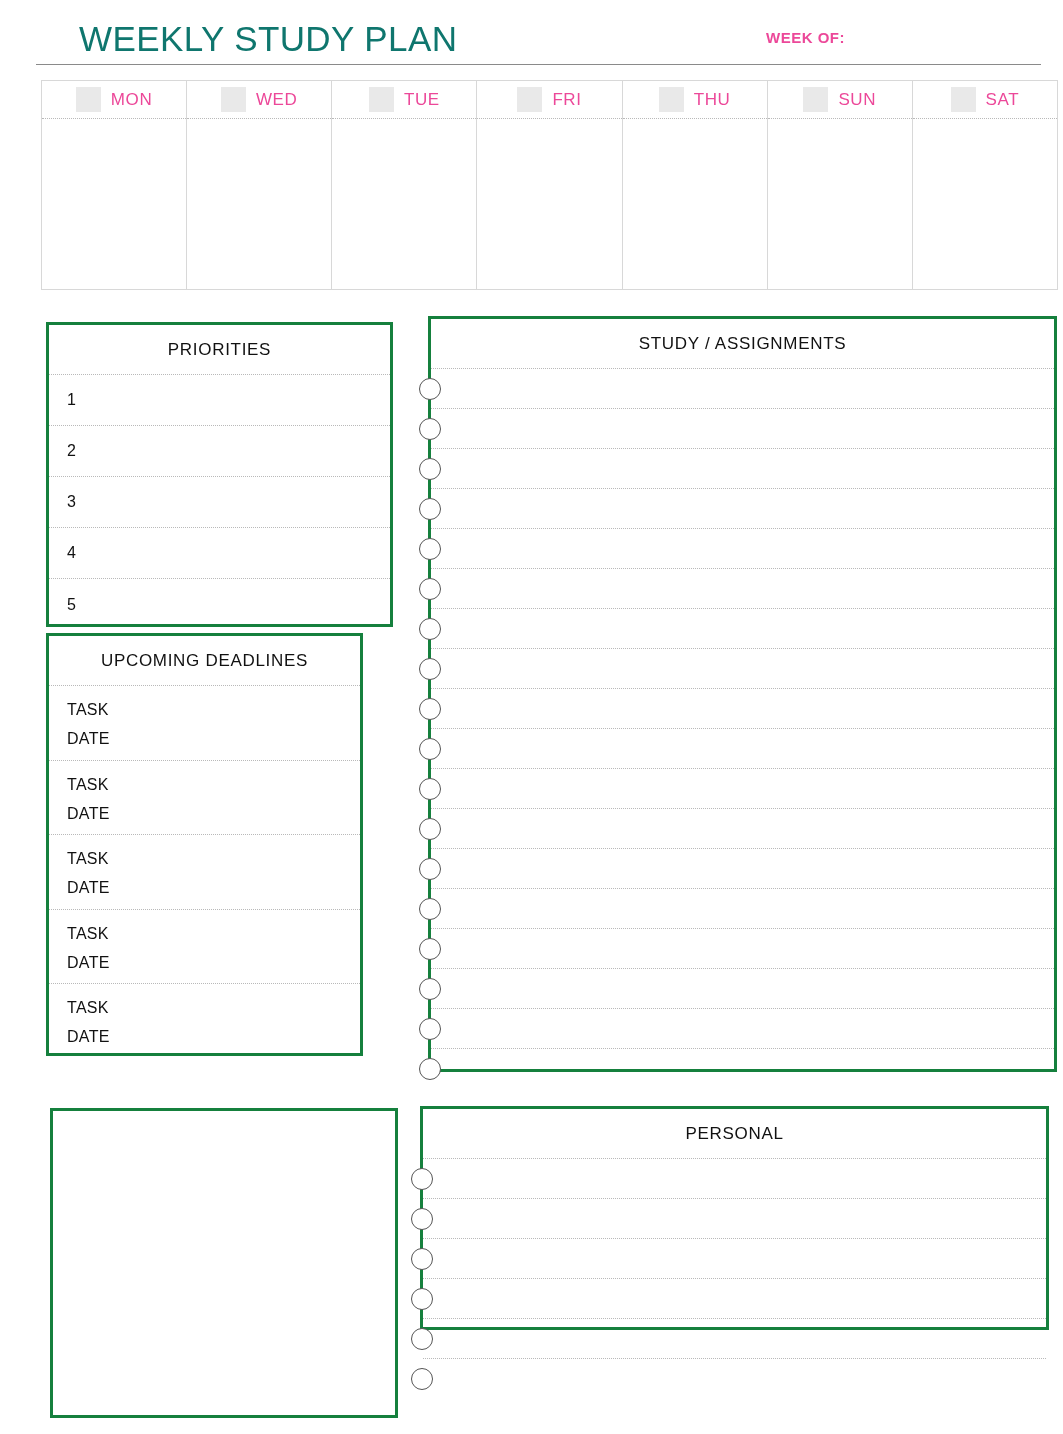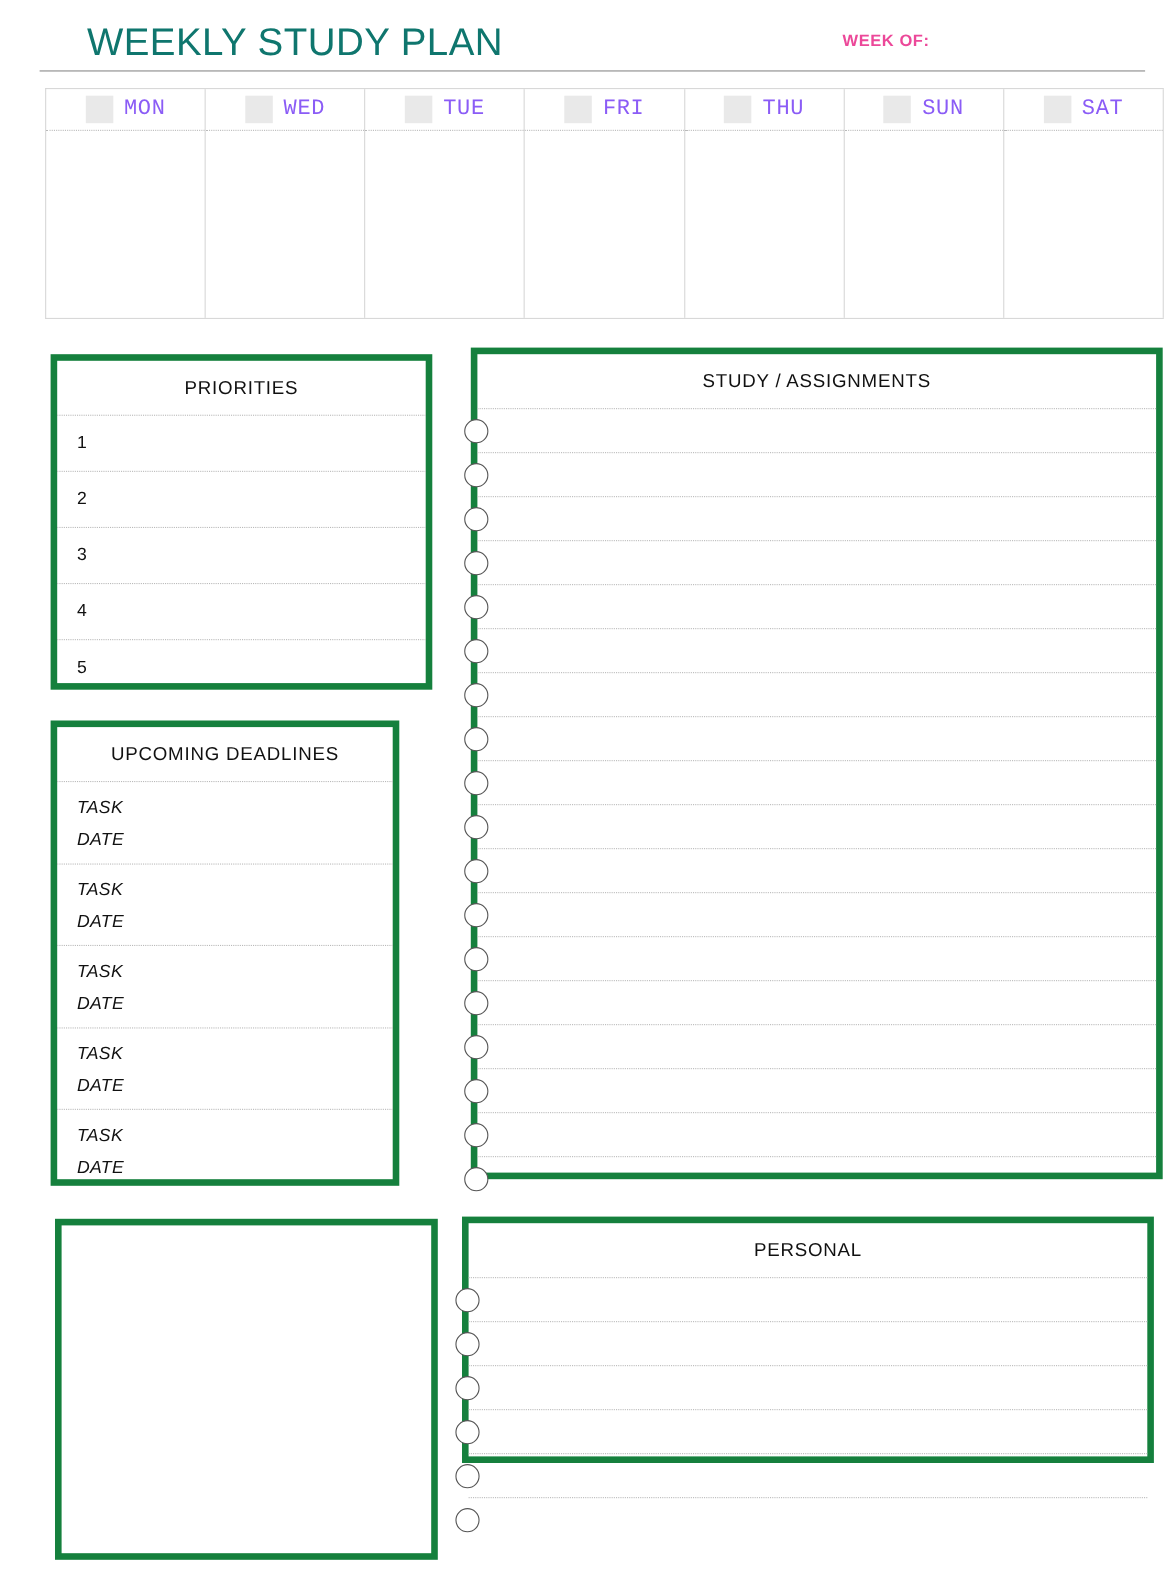--- a/index.html
+++ b/index.html
@@ -84,34 +84,33 @@
     box-sizing: border-box;
     padding: 0 6px;
   }
   .date-box {
     width: 25px;
     height: 25px;
     background: #e9e9e9;
     flex: 0 0 auto;
   }
   .day-label {
-    font-size: 20px;
+    font-size: 17px;
     letter-spacing: 0.6px;
-    color: #8b5cf6;
+    color: #ec4899;
     white-space: nowrap;
-    font-family: Liberation Mono, monospace;
   }
   .day-body {
     flex: 1 1 auto;
   }
 
   
   .panel {
     position: absolute;
-    border: 6px solid #15803d;
+    border: 3px solid #15803d;
     box-sizing: border-box;
     background: #fff;
   }
   .panel-title {
     height: 50px;
     display: flex;
     align-items: center;
     justify-content: center;
     font-size: 17px;
     letter-spacing: 0.7px;
@@ -128,34 +127,33 @@
     align-items: center;
     padding-left: 18px;
     border-bottom: 1px dotted #b9b9b9;
     box-sizing: border-box;
     font-size: 16px;
     color: #111;
   }
   .prio-row:last-child { border-bottom: none; }
 
   
-  #deadlines { left: 46px; top: 655px; width: 317px; height: 423px; }
+  #deadlines { left: 46px; top: 633px; width: 317px; height: 423px; }
   .dl-row {
     height: 74.5px;
     padding: 9px 0 0 18px;
     border-bottom: 1px dotted #b9b9b9;
     box-sizing: border-box;
   }
   .dl-row:last-child { border-bottom: none; }
   .dl-line {
     font-size: 16px;
     line-height: 29px;
     letter-spacing: 0.3px;
     color: #111;
-    font-style: italic;
   }
 
   
   #notes { left: 50px; top: 1108px; width: 348px; height: 310px; }
 
   
   #study { left: 428px; top: 316px; width: 629px; height: 756px; }
   #personal { left: 420px; top: 1106px; width: 629px; height: 224px; }
 
   .check-row {

